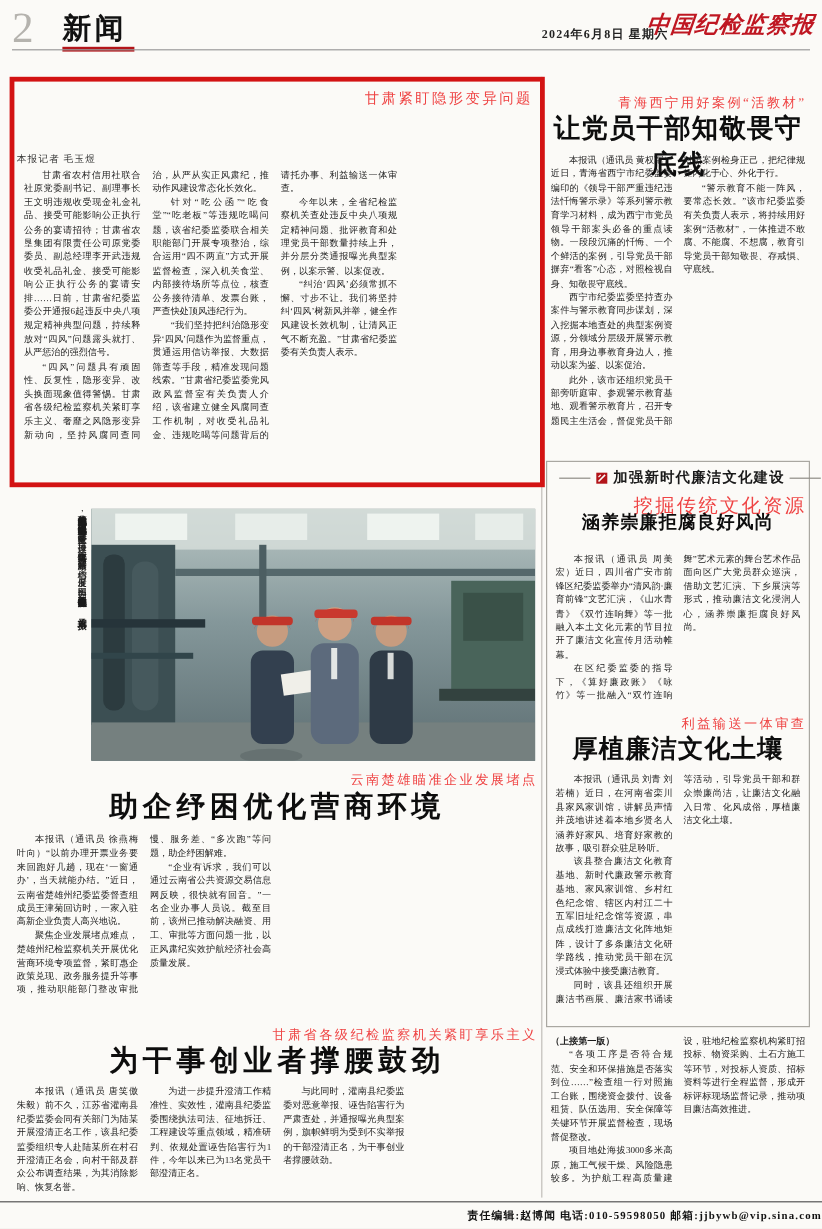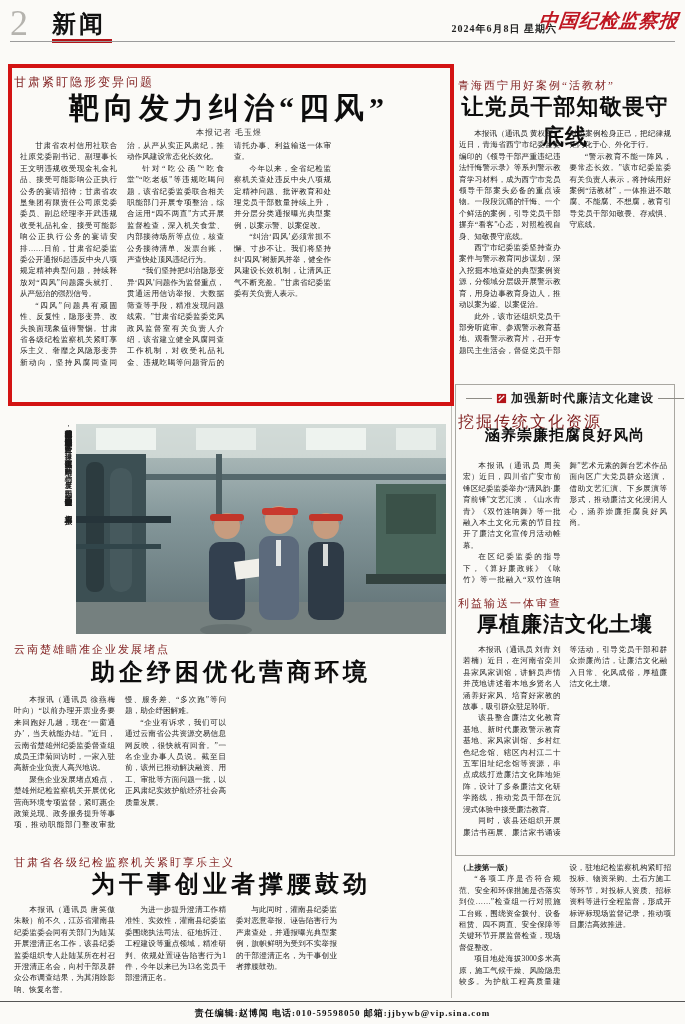--- a/index.html
+++ b/index.html
@@ -8,23 +8,23 @@
 
   
   .pagenum{position:absolute;left:10px;top:2px;font-size:36px;color:#b5b3ae;font-weight:400;}
   .section-title{position:absolute;left:52px;top:8px;font-size:24px;font-weight:bold;color:#111;letter-spacing:3px;}
   .header-redline{position:absolute;left:52px;top:39px;width:60px;height:4px;background:#b3151a;}
   .header-grayline{position:absolute;left:10px;top:41px;width:665px;height:1px;background:#9b9b9b;}
   .header-date{position:absolute;right:128px;top:22px;font-size:10px;color:#222;font-weight:bold;letter-spacing:1px;}
   .masthead{position:absolute;right:6px;top:8px;font-size:19px;color:#bf1722;font-weight:bold;font-style:italic;letter-spacing:1px;transform:skewX(-6deg);}
 
   
-  .kicker{position:absolute;text-align:left;font-size:12px;color:#7f1d1d;letter-spacing:2px;}
+  .kicker{position:absolute;text-align:right;font-size:12px;color:#ef4444;letter-spacing:2px;}
   .headline{position:absolute;text-align:center;font-weight:bold;color:#0d0d0d;font-family:"Liberation Serif","DejaVu Serif",serif;}
-  .byline{position:absolute;text-align:center;font-size:8px;color:#333;letter-spacing:1px;font-family:Liberation Serif, serif;}
+  .byline{position:absolute;text-align:left;font-size:8px;color:#333;letter-spacing:1px;font-family:Liberation Serif, serif;}
   .body-cols{position:absolute;font-size:7.6px;line-height:11.4px;text-align:justify;color:#1c1c1c;column-fill:auto;overflow:hidden;}
   .body-cols p{margin:0;text-indent:2em;}
   .body-cols p.noindent{text-indent:0;font-weight:bold;}
 
   
   .highlight-box{position:absolute;left:8px;top:64px;width:438px;height:334px;border:4px solid #d31313;pointer-events:none;z-index:5;}
 
   
   .photo-block{position:absolute;left:14px;top:424px;width:434px;height:210px;display:flex;}
   .photo-caption{width:62px;height:210px;writing-mode:vertical-rl;font-size:7.5px;line-height:12.5px;text-align:justify;color:#1c1c1c;padding-right:2px;box-sizing:border-box;}
@@ -35,38 +35,37 @@
   .v-divider{position:absolute;left:451px;top:64px;width:1px;height:934px;background:#c0beb8;}
 
   
   .culture-box{position:absolute;left:455px;top:384px;width:220px;height:472px;border:1px solid #a9a7a1;box-sizing:border-box;}
   .culture-header{position:absolute;left:455px;top:390px;width:220px;display:flex;align-items:center;justify-content:center;gap:4px;font-size:12px;font-weight:bold;color:#1a1a1a;letter-spacing:1px;padding-left:10px;}
   .culture-header .rule{flex:1;height:1px;background:#8e8c86;max-width:26px;}
   .flag-icon{width:11px;height:11px;display:inline-block;}
 
   
   .footer-line{position:absolute;left:0px;top:1001px;width:685px;height:1px;background:#555;}
-  .footer-text{position:absolute;left:0;top:1007px;width:685px;text-align:center;font-size:9px;font-weight:bold;color:#111;letter-spacing:1px;}
+  .footer-text{position:absolute;left:0;top:1007px;width:685px;text-align:right;font-size:9px;font-weight:bold;color:#111;letter-spacing:1px;}
 </style>
 </head>
 <body>
 
 <div class="page">
 
   <div class="pagenum">2</div>
   <div class="section-title">新闻</div>
   <div class="header-redline"></div>
   <div class="header-grayline"></div>
   <div class="header-date">2024年6月8日 星期六</div>
   <div class="masthead">中国纪检监察报</div>
 
   <div class="highlight-box"></div>
 
   <div class="kicker" style="left:14px;top:74px;width:430px;">甘肃紧盯隐形变异问题</div>
-  <div class="headline" style="left:14px;top:88px;width:430px;font-size:30px;letter-spacing:5px;">靶向发力纠治“四风”</div>
   <div class="byline" style="left:14px;top:127px;width:430px;">本报记者 毛玉煜</div>
   <div class="body-cols" style="left:20px;top:140px;width:418px;height:250px;column-count:4;column-gap:10px;">
       <p>甘肃省农村信用社联合社原党委副书记、副理事长王文明违规收受现金礼金礼品、接受可能影响公正执行公务的宴请招待；甘肃省农垦集团有限责任公司原党委委员、副总经理李开武违规收受礼品礼金、接受可能影响公正执行公务的宴请安排……日前，甘肃省纪委监委公开通报6起违反中央八项规定精神典型问题，持续释放对“四风”问题露头就打、从严惩治的强烈信号。</p>
       <p>“四风”问题具有顽固性、反复性，隐形变异、改头换面现象值得警惕。甘肃省各级纪检监察机关紧盯享乐主义、奢靡之风隐形变异新动向，坚持风腐同查同治，从严从实正风肃纪，推动作风建设常态化长效化。</p>
       <p>针对“吃公函”“吃食堂”“吃老板”等违规吃喝问题，该省纪委监委联合相关职能部门开展专项整治，综合运用“四不两直”方式开展监督检查，深入机关食堂、内部接待场所等点位，核查公务接待清单、发票台账，严查快处顶风违纪行为。</p>
       <p>“我们坚持把纠治隐形变异‘四风’问题作为监督重点，贯通运用信访举报、大数据筛查等手段，精准发现问题线索。”甘肃省纪委监委党风政风监督室有关负责人介绍，该省建立健全风腐同查工作机制，对收受礼品礼金、违规吃喝等问题背后的请托办事、利益输送一体审查。</p>
       <p>今年以来，全省纪检监察机关查处违反中央八项规定精神问题、批评教育和处理党员干部数量持续上升，并分层分类通报曝光典型案例，以案示警、以案促改。</p>
       <p>“纠治‘四风’必须常抓不懈、寸步不让。我们将坚持纠‘四风’树新风并举，健全作风建设长效机制，让清风正气不断充盈。”甘肃省纪委监委有关负责人表示。</p>
     </div>
 
@@ -179,20 +178,20 @@
   <div class="kicker" style="left:458px;top:596px;width:214px;font-size:11px;">利益输送一体审查</div>
   <div class="headline" style="left:458px;top:610px;width:214px;font-size:21px;letter-spacing:1px;">厚植廉洁文化土壤</div>
   <div class="body-cols" style="left:463px;top:644px;width:204px;height:204px;column-count:2;column-gap:9px;">
       <p>本报讯（通讯员 刘青 刘若楠）近日，在河南省栾川县家风家训馆，讲解员声情并茂地讲述着本地乡贤名人涵养好家风、培育好家教的故事，吸引群众驻足聆听。</p>
       <p>该县整合廉洁文化教育基地、新时代廉政警示教育基地、家风家训馆、乡村红色纪念馆、辖区内村江二十五军旧址纪念馆等资源，串点成线打造廉洁文化阵地矩阵，设计了多条廉洁文化研学路线，推动党员干部在沉浸式体验中接受廉洁教育。</p>
       <p>同时，该县还组织开展廉洁书画展、廉洁家书诵读等活动，引导党员干部和群众崇廉尚洁，让廉洁文化融入日常、化风成俗，厚植廉洁文化土壤。</p>
     </div>
 
   <div class="body-cols" style="left:459px;top:862px;width:212px;height:134px;column-count:2;column-gap:9px;">
     <p class="noindent">（上接第一版）</p>
-  <p>“各项工序是否符合规范、安全和环保措施是否落实到位……”检查组一行对照施工台账，围绕资金拨付、设备租赁、四不两直、安全保障等关键环节开展监督检查，现场督促整改。</p>
+  <p>“各项工序是否符合规范、安全和环保措施是否落实到位……”检查组一行对照施工台账，围绕资金拨付、设备租赁、队伍选用、安全保障等关键环节开展监督检查，现场督促整改。</p>
       <p>项目地处海拔3000多米高原，施工气候干燥、风险隐患较多。为护航工程高质量建设，驻地纪检监察机构紧盯招投标、物资采购、土石方施工等环节，对投标人资质、招标资料等进行全程监督，形成开标评标现场监督记录，推动项目廉洁高效推进。</p>
     </div>
 
   <div class="footer-line"></div>
   <div class="footer-text">责任编辑:赵博闻  电话:010-59598050  邮箱:jjbywb@vip.sina.com</div>
 
 </div>
 
 </body></html>

